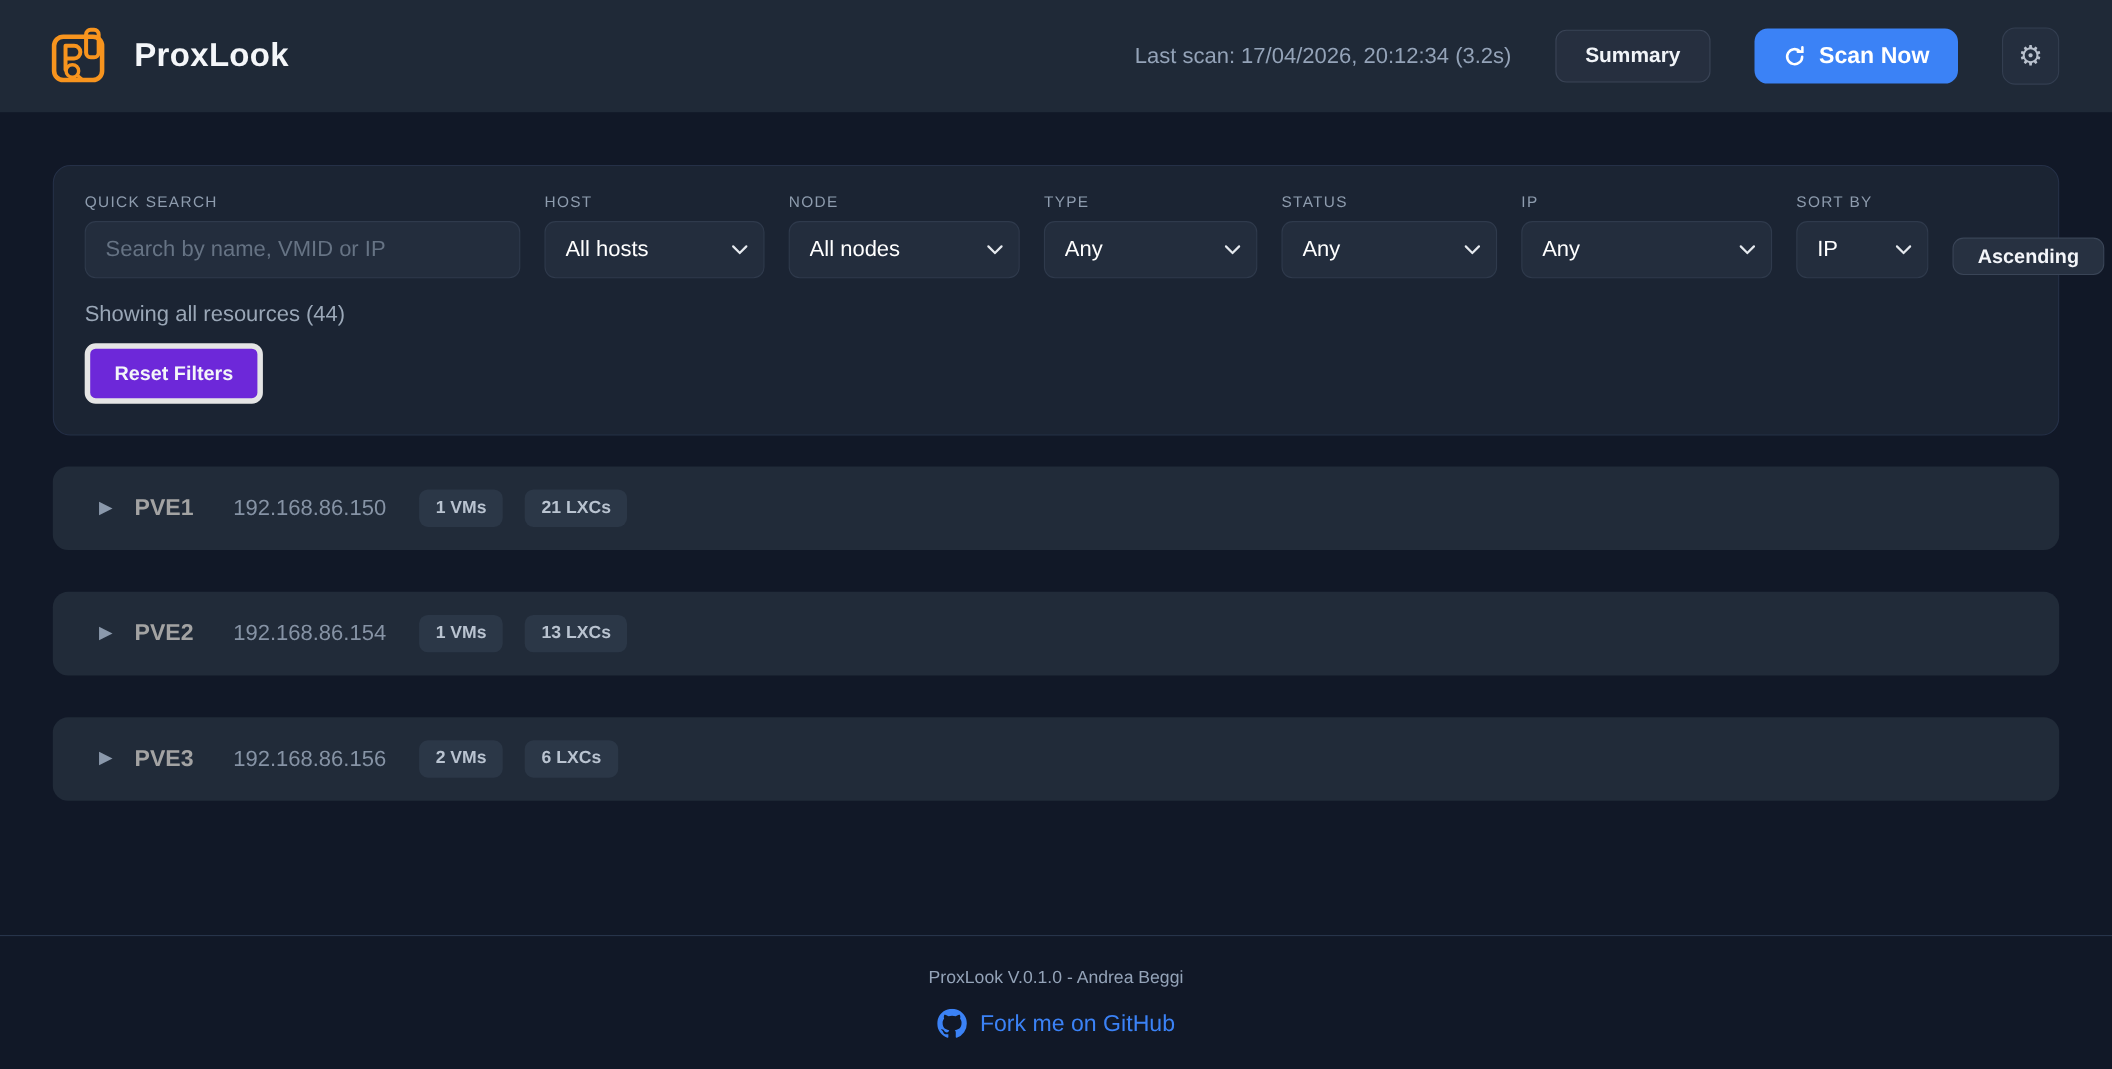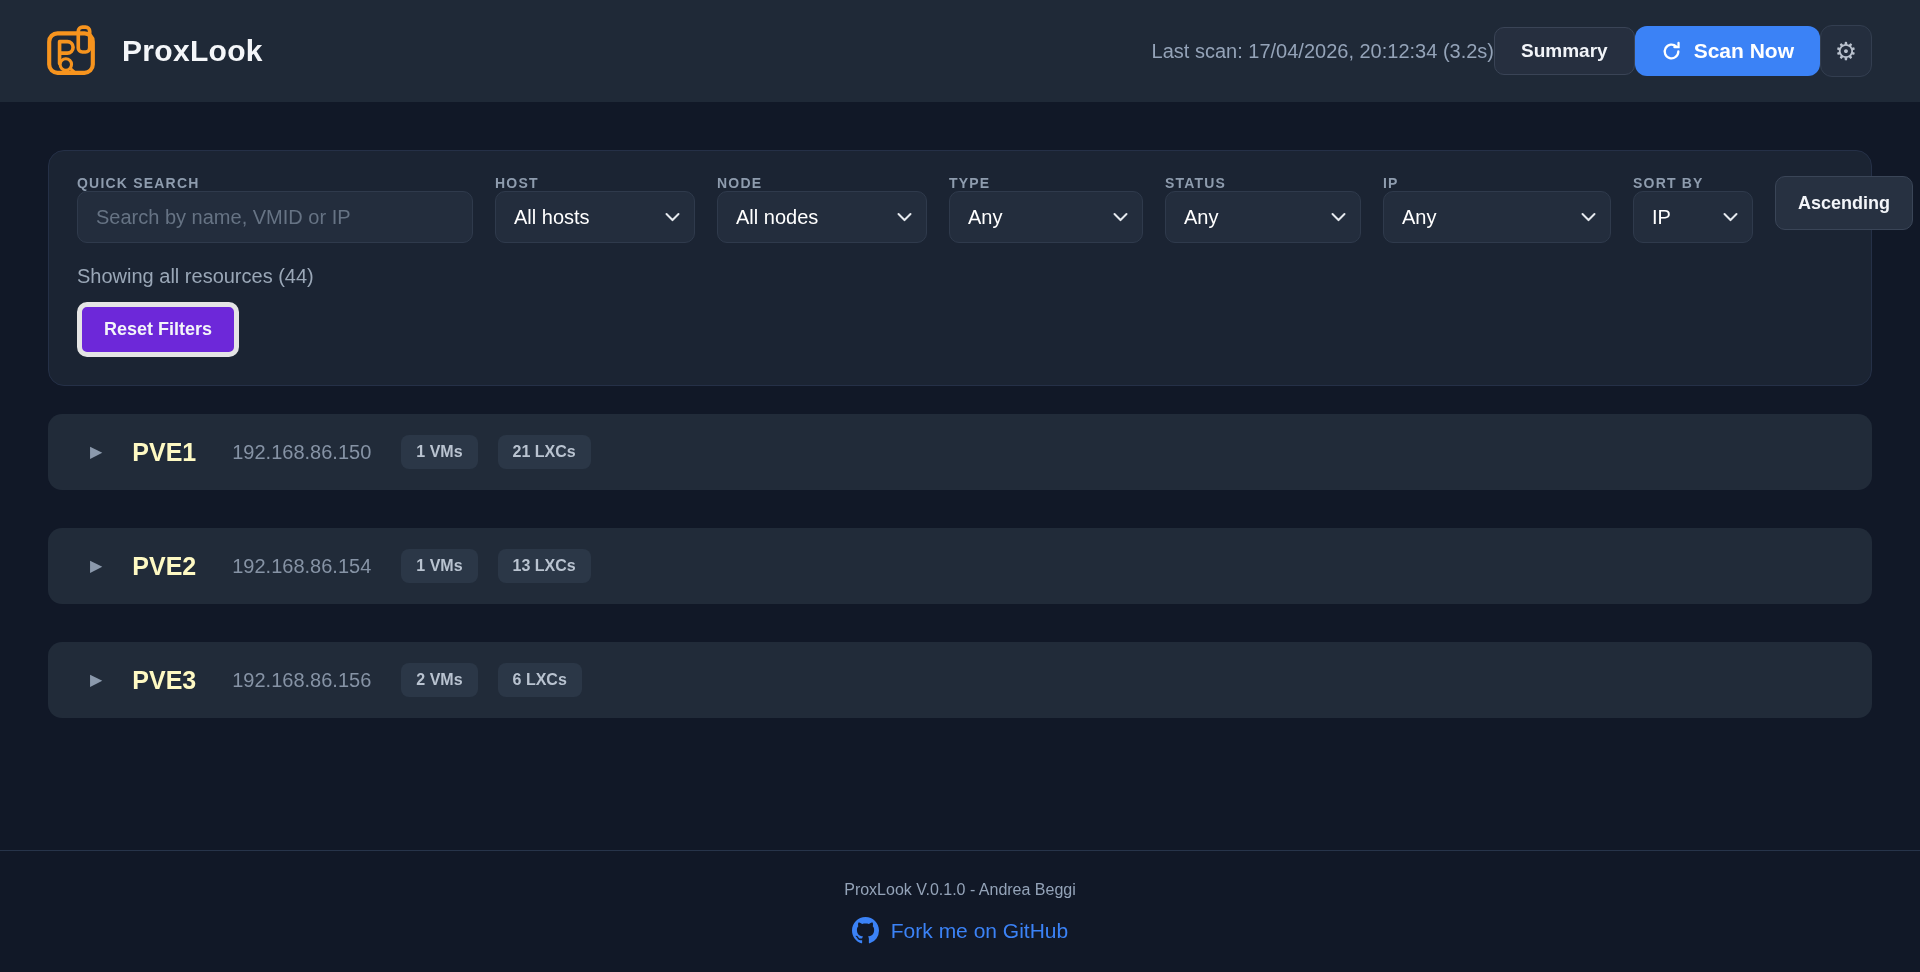--- a/index.html
+++ b/index.html
@@ -12,53 +12,53 @@
   body{
     width:1920px;height:972px;overflow:hidden;
     background:var(--page-bg);
     font-family:"Liberation Sans","DejaVu Sans",sans-serif;
     color:#e7ecf3;display:flex;flex-direction:column;
   }
   
   .topbar{flex:0 0 102px;background:var(--header-bg);display:flex;align-items:center;padding:0 48px 0 44px}
   .logo{width:54px;height:54px;display:flex;align-items:center;justify-content:center}
   .app-title{font-size:30px;font-weight:700;color:#f4f6f9;margin-left:24px;letter-spacing:.3px}
-  .topbar-right{margin-left:auto;display:flex;align-items:center;}
+  .topbar-right{margin-left:auto;display:flex;align-items:center;gap:40px}
   .last-scan{color:var(--muted);font-size:20px}
   button{font-family:inherit;cursor:pointer}
   .btn-summary{background:#262f3f;border:1px solid #3a4456;color:#f1f4f8;font-size:19px;font-weight:600;
     padding:12px 26px;border-radius:10px}
   .btn-scan{background:var(--accent-blue);border:none;color:#fff;font-size:21px;font-weight:700;
     padding:13px 26px;border-radius:12px;display:flex;align-items:center;gap:12px}
   .btn-gear{width:52px;height:52px;border-radius:12px;background:#242e3e;border:1px solid #333e50;
     color:#b9c1cd;font-size:25px;display:flex;align-items:center;justify-content:center;line-height:1}
   
   main{flex:1 1 auto;padding:48px 48px 0}
   .filters-panel{background:var(--panel-bg);border:1px solid #253047;border-radius:16px;padding:24px 28px 28px}
   .filters-row{display:flex;gap:22px;align-items:flex-start}
-  .field-label{display:block;font-size:14px;letter-spacing:1.2px;color:var(--label);font-weight:700}
+  .field-label{display:block;font-size:14px;letter-spacing:1.2px;color:var(--label);margin-bottom:10px;font-weight:400}
   .control{height:52px;border-radius:10px;background:var(--control-bg);border:1px solid var(--control-border);
     color:#ffffff;font-size:20px;padding:0 18px;font-family:inherit}
   input.control{width:396px}
   input.control::placeholder{color:#667384}
   .select-wrap{position:relative;display:inline-block}
   .select-wrap select{appearance:none;-webkit-appearance:none;-moz-appearance:none;width:100%;padding-right:44px}
   .select-wrap .chev{position:absolute;right:15px;top:50%;transform:translateY(-50%);pointer-events:none;display:flex}
   .w-host{width:200px}.w-node{width:210px}.w-type{width:194px}.w-status{width:196px}.w-ip{width:228px}.w-sort{width:120px}
-  .btn-ascending{align-self:flex-end;margin-bottom:13px;height:54px;background:#273141;border:1px solid #3a4557;
+  .btn-ascending{align-self:flex-end;margin-bottom:3px;height:34px;background:#273141;border:1px solid #3a4557;
     color:#f3f5f9;font-weight:600;font-size:18px;padding:0 22px;border-radius:10px}
   .results-summary{margin-top:22px;font-size:20px;color:#9aa7b7}
   .btn-reset{margin-top:14px;background:#6d28d9;border:5px solid #e5e5e5;color:#f3f5f9;font-weight:700;
     font-size:18px;padding:12px 22px;border-radius:10px}
   
   .host-row{height:76px;background:var(--row-bg);border-radius:14px;display:flex;align-items:center;
     padding:0 42px;margin-top:38px;cursor:pointer}
   .host-row:first-of-type{margin-top:28px}
   .caret{color:#8b99ac;font-size:16px;line-height:1;flex:0 0 auto}
-  .host-name{font-size:25px;font-weight:700;color:#fef9c3;margin-left:30px}
+  .host-name{font-size:21px;font-weight:700;color:#a3a3a3;margin-left:20px}
   .host-ip{font-size:20px;color:#8693a5;margin-left:36px}
   .badges{display:flex;gap:20px;margin-left:30px}
   .badge{background:var(--badge-bg);border-radius:8px;padding:8px 15px;font-size:16px;font-weight:700;color:#b9c3d0}
   
   footer{flex:0 0 auto;border-top:1px solid #27344a;padding:30px 0 28px;text-align:center}
   .credit{font-size:16px;color:var(--muted)}
   .gh-row{margin-top:18px;display:flex;align-items:center;justify-content:center;gap:12px}
   .gh-link{color:var(--accent-blue);font-size:21px;text-decoration:none;display:flex;align-items:center;gap:12px}
   .gh-icon{display:flex}
 </style>

